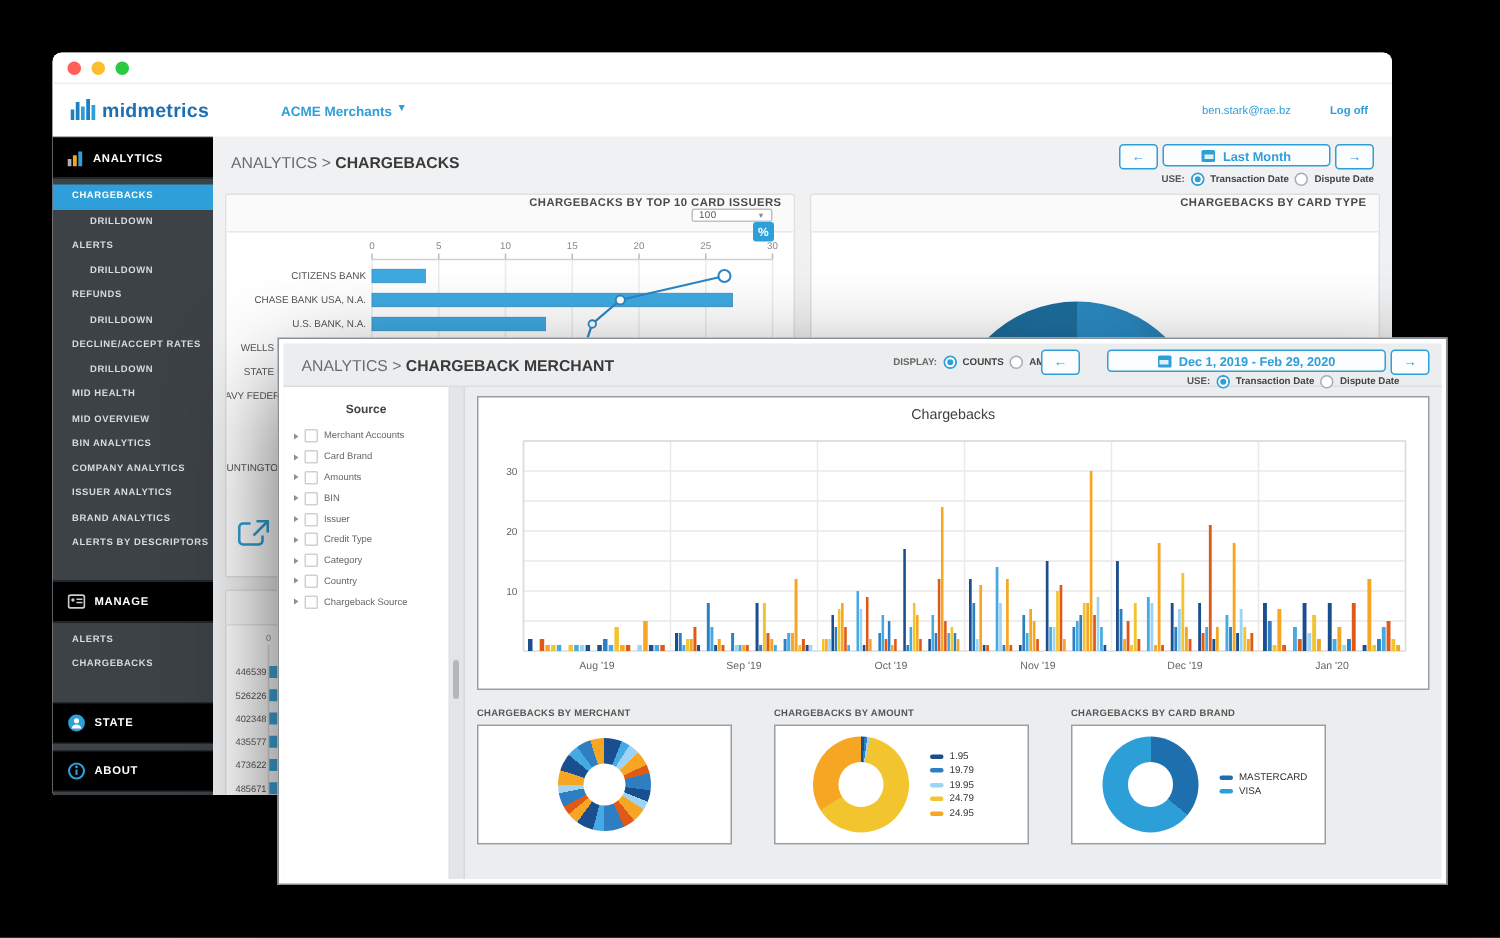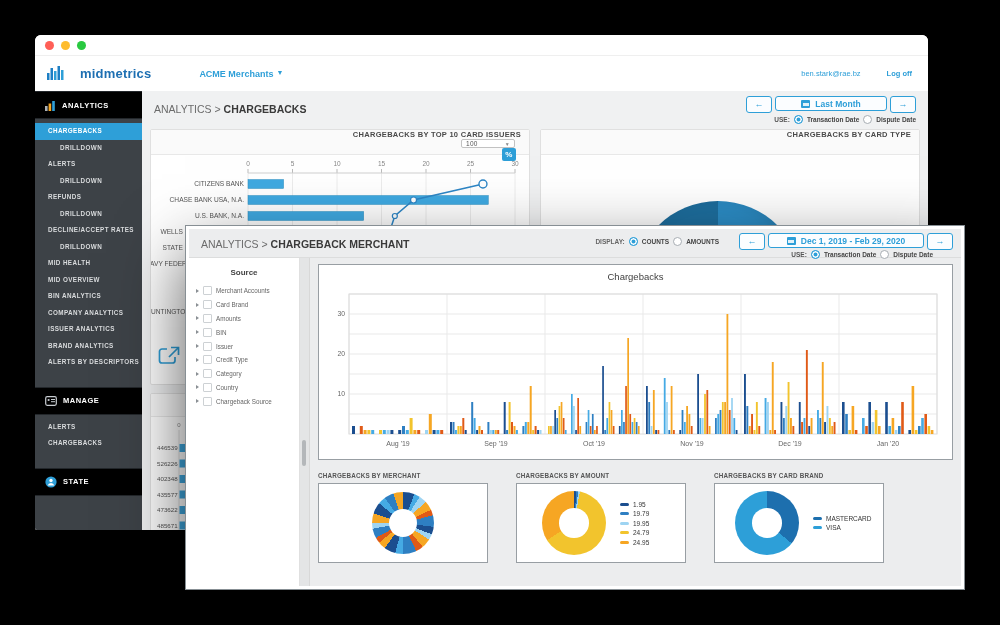--- a/index.html
+++ b/index.html
@@ -6,21 +6,21 @@
   .stage{position:relative;width:1000px;height:625px;background:#000;overflow:hidden;}
   .win{position:absolute;box-sizing:border-box;}
   svg{font-family:inherit;display:block;}
   
   .win.back{left:35px;top:35px;width:893px;height:495px;background:#fff;border-radius:6px 6px 2px 2px;
     box-shadow:0 18px 45px rgba(0,0,0,.55);overflow:hidden;}
   .titlebar{height:20px;background:#fff;border-bottom:1px solid #efefef;display:flex;align-items:center;padding-left:10px;gap:7px;}
   .dot{width:9px;height:9px;border-radius:50%;display:inline-block;}
   .dot.red{background:#ff5f57}.dot.yel{background:#febc2e}.dot.grn{background:#29c940}
   .appbar{height:35px;background:#fff;position:relative;display:flex;align-items:center;}
-  .brand{display:flex;align-items:flex-start;gap:16px;margin-left:12px;}
+  .brand{display:flex;align-items:flex-start;gap:4px;margin-left:12px;}
   .brand-text{font-size:13px;font-weight:bold;color:#1d6fb2;letter-spacing:.2px;}
   .acct{display:flex;align-items:flex-start;gap:3px;margin-left:48px;color:#2e9fd8;font-size:9px;font-weight:bold;}
   .chev{font-size:7px;color:#2e9fd8;}
   .appbar-right{position:absolute;right:16px;top:0;height:100%;display:flex;align-items:center;gap:26px;}
   .email{font-size:7.5px;color:#2e9fd8;}
   .logoff{font-size:7.5px;font-weight:bold;color:#2e9fd8;cursor:pointer;}
   .winbody{display:flex;height:439px;}
   
   .sidebar{width:107px;background:#3d4247;flex:none;overflow:hidden;}
   .sb-head{height:26px;display:flex;align-items:center;gap:6px;padding:0 0 0 10px;background:#000000;color:#fff;
@@ -172,20 +172,28 @@
             <div class="sb-item">CHARGEBACKS</div>
           </div>
           <div class="sb-head" style="margin-top: 12px;">
             <svg width="12" height="12" viewBox="0 0 12 12">
               <circle cx="6" cy="6" r="5.6" fill="#2e9fd8"></circle>
               <circle cx="6" cy="4.5" r="1.7" fill="#fff"></circle>
               <path d="M2.7 9.6 a3.4 3.4 0 0 1 6.6 0 Z" fill="#fff"></path>
             </svg>
             <span>STATE</span>
           </div>
+          <div class="sb-head" style="margin-top: 4px;">
+            <svg width="12" height="12" viewBox="0 0 12 12">
+              <circle cx="6" cy="6" r="5" fill="none" stroke="#2e9fd8" stroke-width="1.4"></circle>
+              <rect x="5.3" y="5" width="1.4" height="3.6" fill="#2e9fd8"></rect>
+              <circle cx="6" cy="3.3" r="0.9" fill="#2e9fd8"></circle>
+            </svg>
+            <span>ABOUT</span>
+          </div>
         </div>
       <div class="content">
         <div class="pagehead">
           <div class="crumb">
             <span>ANALYTICS &gt;</span>
             <b>CHARGEBACKS</b>
           </div>
           <div class="datenav">
             <div class="dn-btn">←</div>
             <div class="dn-pill" style="width:112px;">
@@ -323,21 +331,21 @@
         </div>
         <div class="disp-group">
           <span>DISPLAY:</span>
           <span class="radio on"></span>
           <span class="rlabel">COUNTS</span>
           <span class="radio"></span>
           <span class="rlabel">AMOUNTS</span>
         </div>
         <div class="datenav">
           <div class="dn-btn">←</div>
-          <div class="dn-pill" style="width:156px;">
+          <div class="dn-pill" style="width:186px;margin-left:15px;">
             <span class="cal-icon"></span>
             <span>Dec 1, 2019 - Feb 29, 2020</span>
           </div>
           <div class="dn-btn">→</div>
         </div>
         <div class="use-row">
           <span>USE:</span>
           <span class="radio on"></span>
           <span class="rlabel">Transaction Date</span>
           <span class="radio"></span>

